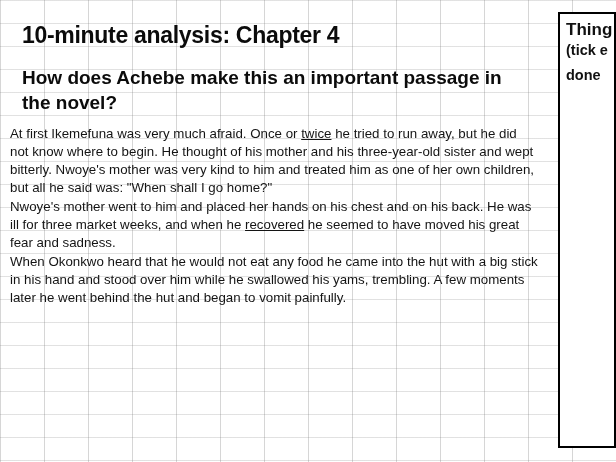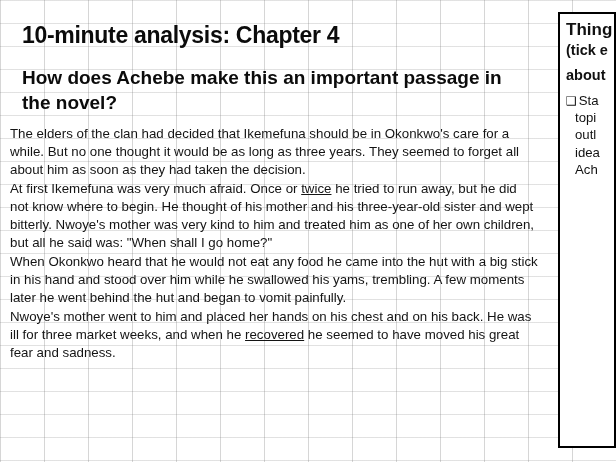--- a/index.html
+++ b/index.html
@@ -135,42 +135,34 @@
 
   <div class="grid-bg"></div>
 
   <div class="left-col">
 
     <h1 class="title">10-minute analysis: Chapter 4</h1>
 
     <h2 class="question">How does Achebe make this an important passage in the novel?</h2>
 
     <div class="passage">
-      <p><span>The elders of the clan had decided that Ikemefuna should be in Okonkwo's care for a while. But no one thought it would be as long as three years. They seemed to forget all about him as soon as they had taken the decision.</span></p>
       <p><span>At first Ikemefuna was very much afraid. Once or <span class="u">twice</span> he tried to run away, but he did not know where to begin. He thought of his mother and his three-year-old sister and wept bitterly. Nwoye's mother was very kind to him and treated him as one of her own children, but all he said was: "When shall I go home?"</span></p>
+      <p><span>Nwoye's mother went to him and placed her hands on his chest and on his back. He was ill for three market weeks, and when he <span class="u">recovered</span> he seemed to have moved his great fear and sadness.</span></p>
       <p><span>When Okonkwo heard that he would not eat any food he came into the hut with a big stick in his hand and stood over him while he swallowed his yams, trembling. A few moments later he went behind the hut and began to vomit painfully.</span></p>
-      <p><span>Nwoye's mother went to him and placed her hands on his chest and on his back. He was ill for three market weeks, and when he <span class="u">recovered</span> he seemed to have moved his great fear and sadness.</span></p>
     </div>
 
   </div>
 
   <div class="right-panel">
     <div class="rp-inner">
       <div class="rp-title">Thing</div>
       <div class="rp-sub">(tick e</div>
-      <div class="rp-sub">about</div>
+      <div class="rp-sub">done</div>
 
       <ul class="rp-list">
-        <li class="rp-item">
-          <span class="line"><span class="box-glyph">❑</span><span>Sta</span></span>
-          <span class="line ind">topi</span>
-          <span class="line ind">outl</span>
-          <span class="line ind">idea</span>
-          <span class="line ind">Ach</span>
-        </li>
 
 
 
       </ul>
     </div>
   </div>
 
 </div>
 
 </body></html>

